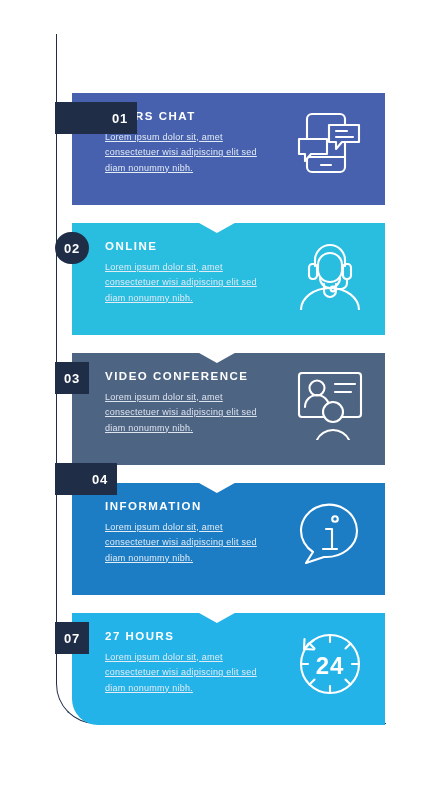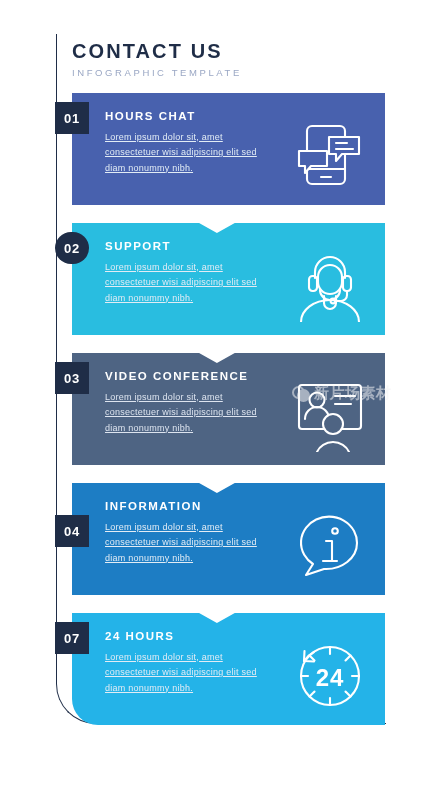--- a/index.html
+++ b/index.html
@@ -141,21 +141,21 @@
 
   
   .icon-wrap {
     position: absolute;
     right: 12px;
     top: 50%;
     transform: translateY(-50%);
     width: 86px;
     height: 86px;
     display: flex;
-    align-items: flex-end;
+    align-items: flex-start;
     justify-content: center;
   }
   .icon-wrap svg { display: block; }
 
   
   .watermark {
     position: absolute;
     left: 292px;
     top: 384px;
     display: flex;
@@ -187,49 +187,45 @@
     line-height: 1;
   }
 </style>
 </head>
 <body>
 
 <div id="canvas">
 
   <div class="frame"></div>
 
-  <div class="header">
-    <h1>CONTACT US</h1>
-    <div class="sub">INFOGRAPHIC TEMPLATE</div>
-  </div>
 
   <div class="panel first" style="top:93px;">
     <div class="bg" style="background:#4861AE;"></div>
     <div class="txt">
       <div class="ttl">HOURS CHAT</div>
       <div class="desc">Lorem ipsum dolor sit, amet consectetuer wisi adipiscing elit sed diam nonummy nibh.</div>
     </div>
     <div class="icon-wrap">
       <svg width="74" height="74" viewBox="0 0 74 74" fill="none" stroke="#ffffff" stroke-width="2.1" stroke-linecap="round" stroke-linejoin="round">
         <rect x="14" y="8" width="38" height="58" rx="5"></rect>
         <line x1="28" y1="59" x2="38" y2="59"></line>
         <line x1="14" y1="51" x2="52" y2="51"></line>
         <path d="M36 19 h30 v17 h-17 l-6 7 v-7 h-7 z" fill="#4861AE"></path>
         <line x1="43" y1="25" x2="54" y2="25"></line>
         <line x1="43" y1="31" x2="60" y2="31"></line>
         <path d="M6 33 h28 v15 h-16 l-6 7 v-7 h-6 z" fill="#4861AE"></path>
       </svg>
     </div>
   </div>
-  <div class="badge" style="top:102px;">01</div>
+  <div class="badge" style="top:102px;padding-left:48px;">01</div>
 
   <div class="panel" style="top:223px;">
     <div class="bg" style="background:#29BDE0;"></div>
     <div class="txt">
-      <div class="ttl">SUPPORT</div>
+      <div class="ttl">ONLINE</div>
       <div class="desc">Lorem ipsum dolor sit, amet consectetuer wisi adipiscing elit sed diam nonummy nibh.</div>
     </div>
     <div class="icon-wrap">
       <svg width="74" height="74" viewBox="0 0 74 74" fill="none" stroke="#ffffff" stroke-width="2.1" stroke-linecap="round" stroke-linejoin="round">
         <path d="M22 30 v-6 a15 15 0 0 1 30 0 v6"></path>
         <rect x="16" y="28" width="8" height="15" rx="3.5"></rect>
         <rect x="50" y="28" width="8" height="15" rx="3.5"></rect>
         <path d="M25 29 a12 12 0 0 1 24 0 v5 a12 12 0 0 1 -24 0 z"></path>
         <path d="M27 42 a10 10 0 0 0 20 0"></path>
         <path d="M54 43 v4 a6 6 0 0 1 -6 6 h-6"></path>
@@ -254,49 +250,42 @@
         <path d="M12 41 a12 12 0 0 1 24 0"></path>
         <line x1="42" y1="18" x2="62" y2="18"></line>
         <line x1="42" y1="26" x2="58" y2="26"></line>
         <circle cx="40" cy="46" r="10" fill="#4E6483"></circle>
         <path d="M24 74 a17 15 0 0 1 32 0" fill="#4E6483"></path>
       </svg>
     </div>
   </div>
   <div class="badge" style="top:362px;">03</div>
 
-  <div class="watermark">
-    <span class="wm-logo">
-      <span class="c1"></span>
-        <span class="c2"></span>
-    </span>
-    <span class="wm-text">新片场素材</span>
-  </div>
 
   <div class="panel" style="top:483px;">
     <div class="bg" style="background:#1D7DC4;"></div>
     <div class="txt">
       <div class="ttl">INFORMATION</div>
       <div class="desc">Lorem ipsum dolor sit, amet consectetuer wisi adipiscing elit sed diam nonummy nibh.</div>
     </div>
     <div class="icon-wrap">
       <svg width="74" height="74" viewBox="0 0 74 74" fill="none" stroke="#ffffff" stroke-width="2.1" stroke-linecap="round" stroke-linejoin="round">
         <path d="M64 35 a28 26 0 1 0 -44 21 l-7 11 l18 -6 a31 26 0 0 0 33 -26 z"></path>
         <circle cx="42" cy="23" r="2.8"></circle>
         <path d="M33 33 h6 v20"></path>
         <line x1="30" y1="53" x2="44" y2="53"></line>
       </svg>
     </div>
   </div>
-  <div class="badge" style="top:515px;">04</div>
+  <div class="badge" style="top:463px;padding-left:28px;">04</div>
 
   <div class="panel last" style="top:613px;">
     <div class="bg" style="background:#24B3E8;"></div>
     <div class="txt">
-      <div class="ttl">24 HOURS</div>
+      <div class="ttl">27 HOURS</div>
       <div class="desc">Lorem ipsum dolor sit, amet consectetuer wisi adipiscing elit sed diam nonummy nibh.</div>
     </div>
     <div class="icon-wrap">
       <svg width="74" height="74" viewBox="0 0 74 74" fill="none" stroke="#ffffff" stroke-width="2.1" stroke-linecap="round" stroke-linejoin="round">
         <circle cx="37" cy="38" r="29"></circle>
         <line x1="37" y1="9" x2="37" y2="16"></line>
         <line x1="37" y1="60" x2="37" y2="67"></line>
         <line x1="8" y1="38" x2="15" y2="38"></line>
         <line x1="59" y1="38" x2="66" y2="38"></line>
         <line x1="16.5" y1="17.5" x2="21.5" y2="22.5"></line>

